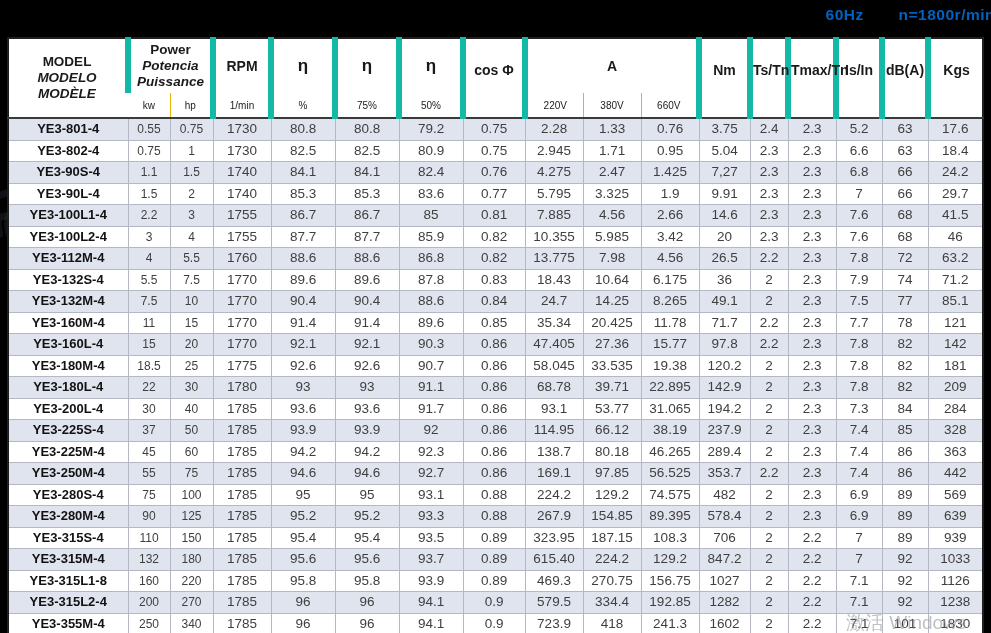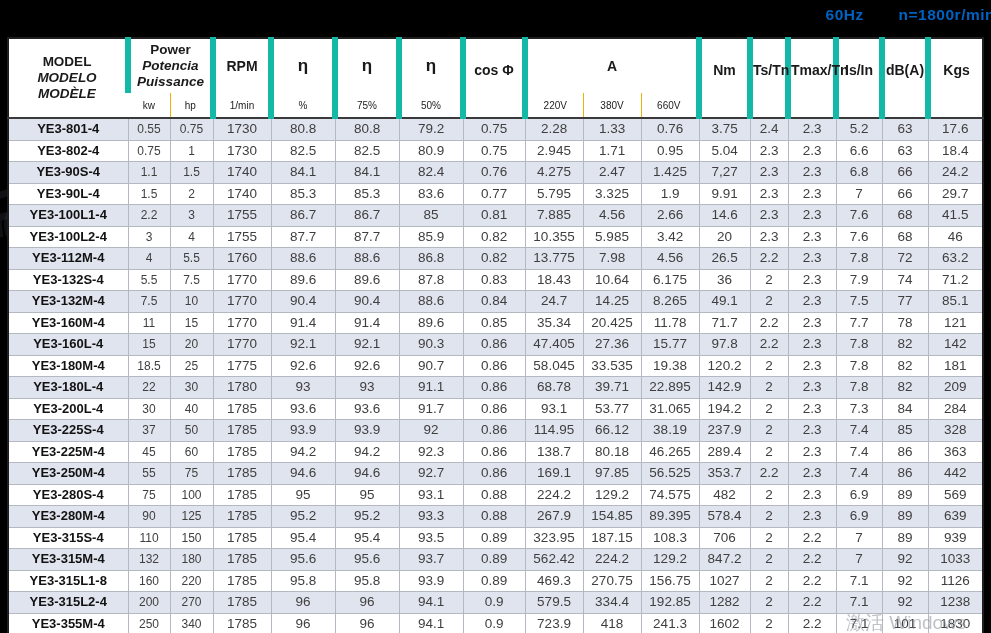--- a/index.html
+++ b/index.html
@@ -498,21 +498,21 @@
         </tr>
         <tr>
           <td class="model">YE3-315M-4</td>
           <td class="small">132</td>
           <td class="small">180</td>
           <td>1785</td>
           <td>95.6</td>
           <td>95.6</td>
           <td>93.7</td>
           <td>0.89</td>
-          <td>562.42</td>
+          <td>615.40</td>
           <td>224.2</td>
           <td>129.2</td>
           <td>847.2</td>
           <td>2</td>
           <td>2.2</td>
           <td>7</td>
           <td>92</td>
           <td>1033</td>
         </tr>
         <tr>

